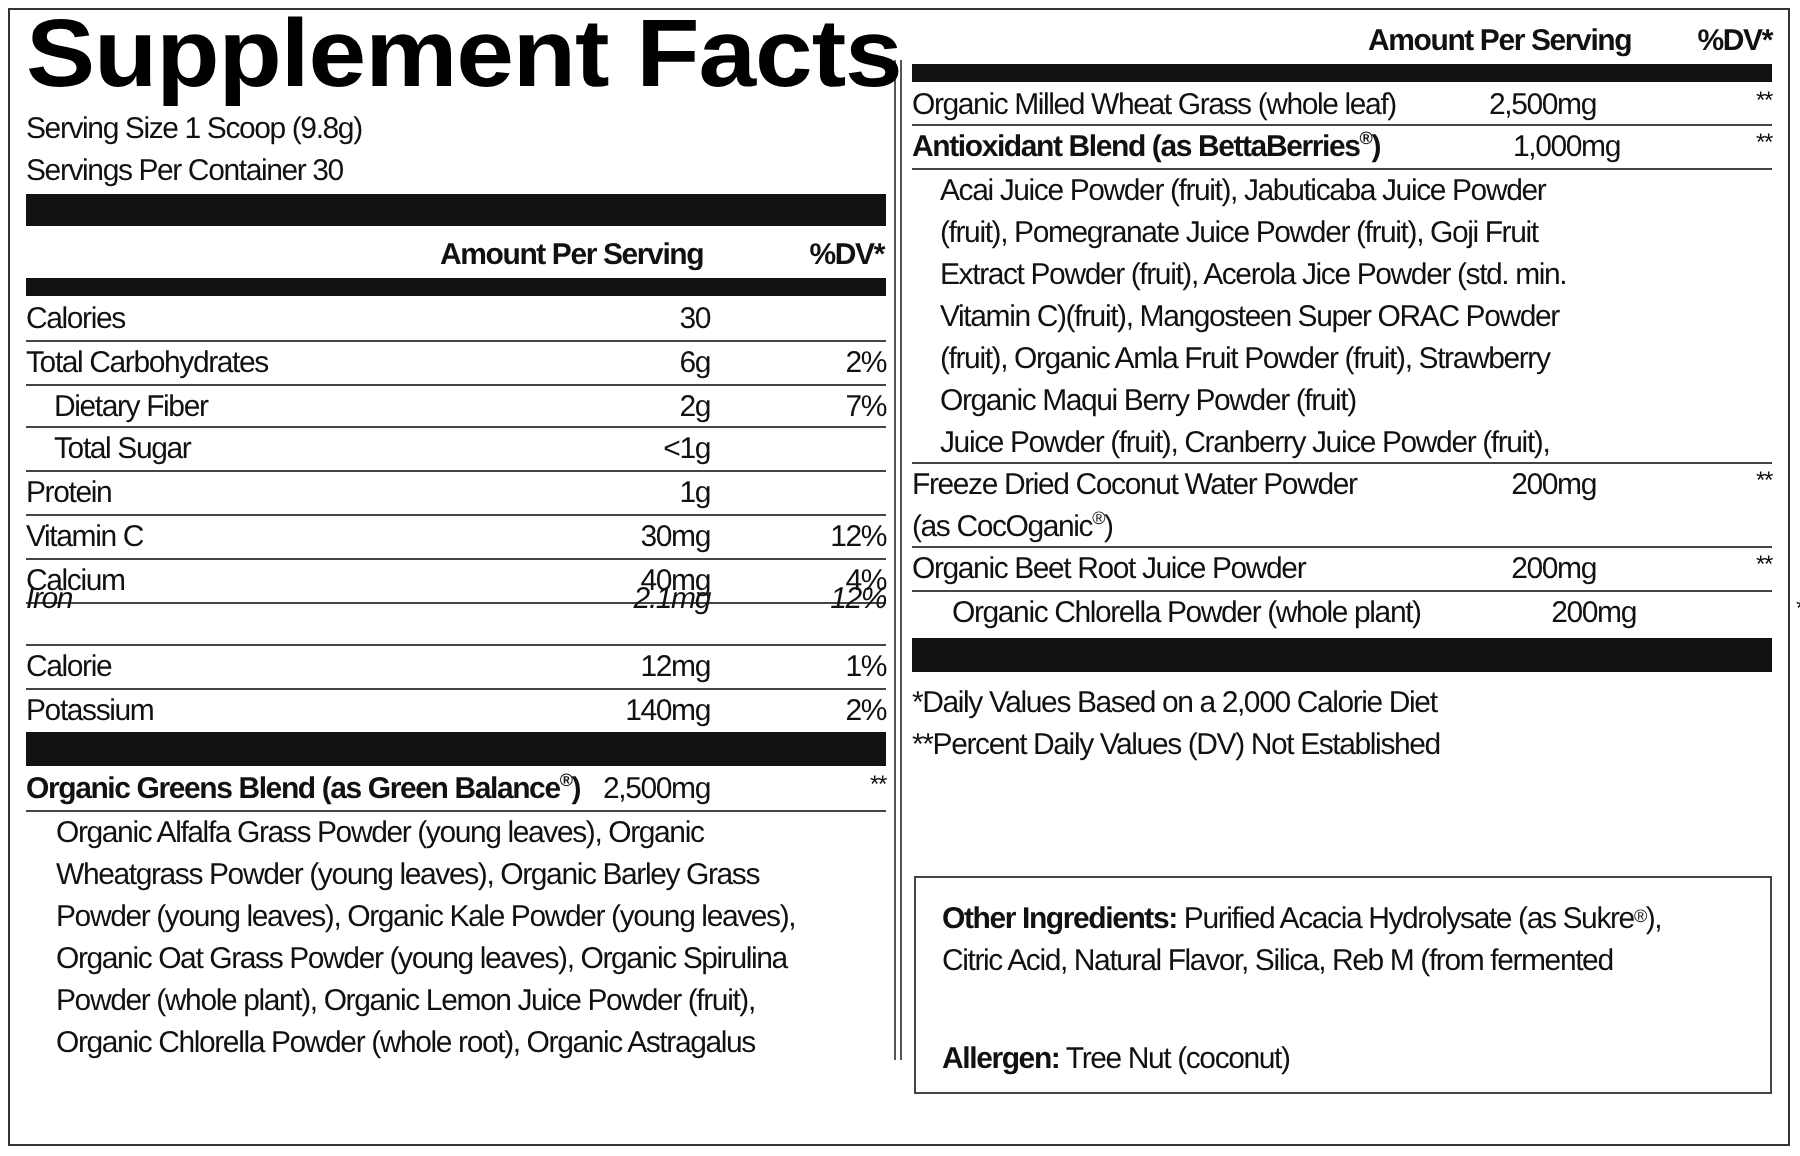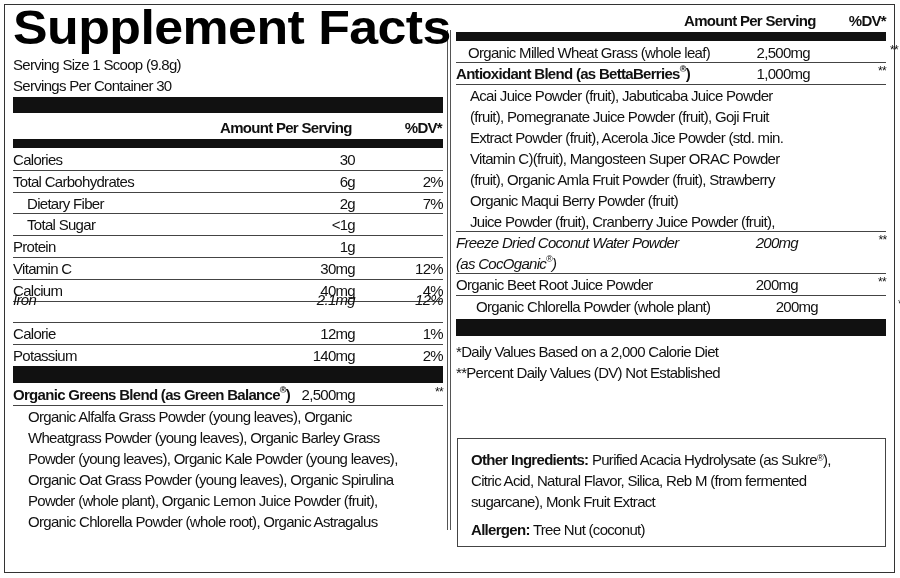--- a/index.html
+++ b/index.html
@@ -133,21 +133,21 @@
   <div>Organic Oat Grass Powder (young leaves), Organic Spirulina</div>
   <div>Powder (whole plant), Organic Lemon Juice Powder (fruit),</div>
   <div>Organic Chlorella Powder (whole root), Organic Astragalus</div>
 </div>
 
 <div class="txt bold" style="left:684px; top:13px;">Amount Per Serving</div>
 <div class="txt bold right" style="left:820px; width:66px; top:13px;">%DV*</div>
 
 <div class="bar" style="left:456px; top:32px; width:430px; height:9px;"></div>
 
-<div class="row" style="left:456px; top:41px; width:430px;margin-left:12px;">
+<div class="row" style="left:456px; top:41px; width:430px;">
   <span class="name">Organic Milled Wheat Grass (whole leaf)</span>
   <span class="amt" style="right:88px;">2,500mg</span>
   <span class="dv ast">**</span>
 </div>
 <div class="hline" style="left:456px; top:62px; width:430px;"></div>
 
 <div class="row" style="left:456px; top:62px; width:430px;">
   <span class="name bold"><span>Antioxidant Blend (as BettaBerries</span><sup>®</sup><span>)</span></span>
   <span class="amt" style="right:76px;">1,000mg</span>
   <span class="dv ast">**</span>
@@ -158,21 +158,21 @@
   <div>Acai Juice Powder (fruit), Jabuticaba Juice Powder</div>
   <div>(fruit), Pomegranate Juice Powder (fruit), Goji Fruit</div>
   <div>Extract Powder (fruit), Acerola Jice Powder (std. min.</div>
   <div>Vitamin C)(fruit), Mangosteen Super ORAC Powder</div>
   <div>(fruit), Organic Amla Fruit Powder (fruit), Strawberry</div>
   <div>Organic Maqui Berry Powder (fruit)</div>
   <div>Juice Powder (fruit), Cranberry Juice Powder (fruit),</div>
 </div>
 <div class="hline" style="left:456px; top:231px; width:430px;"></div>
 
-<div class="row" style="left:456px; top:231px; width:430px; height:42px;font-style:italic;">
+<div class="row" style="left:456px; top:231px; width:430px; height:42px;">
   <span class="name">Freeze Dried Coconut Water Powder</span>
   <span class="name" style="top:24px;"><span>(as CocOganic</span><sup>®</sup><span>)</span></span>
   <span class="amt" style="right:88px;">200mg</span>
   <span class="dv ast">**</span>
 </div>
 <div class="hline" style="left:456px; top:273px; width:430px;"></div>
 
 <div class="row" style="left:456px; top:273px; width:430px;">
   <span class="name">Organic Beet Root Juice Powder</span>
   <span class="amt" style="right:88px;">200mg</span>
@@ -190,18 +190,17 @@
 
 <div class="para" style="left:456px; top:341px;">
   <div>*Daily Values Based on a 2,000 Calorie Diet</div>
   <div>**Percent Daily Values (DV) Not Established</div>
 </div>
 
 <div class="box">
   <div class="para" style="left:13px; top:10px;">
     <div><span class="bold">Other Ingredients:</span><span> Purified Acacia Hydrolysate (as Sukre</span><sup>®</sup><span>),</span></div>
     <div>Citric Acid, Natural Flavor, Silica, Reb M (from fermented</div>
-    <div>sugarcane), Monk Fruit Extract</div>
   </div>
   <div class="para" style="left:13px; top:80px;">
     <span class="bold">Allergen:</span><span> Tree Nut (coconut)</span>
   </div>
 </div>
 
 </body></html>

